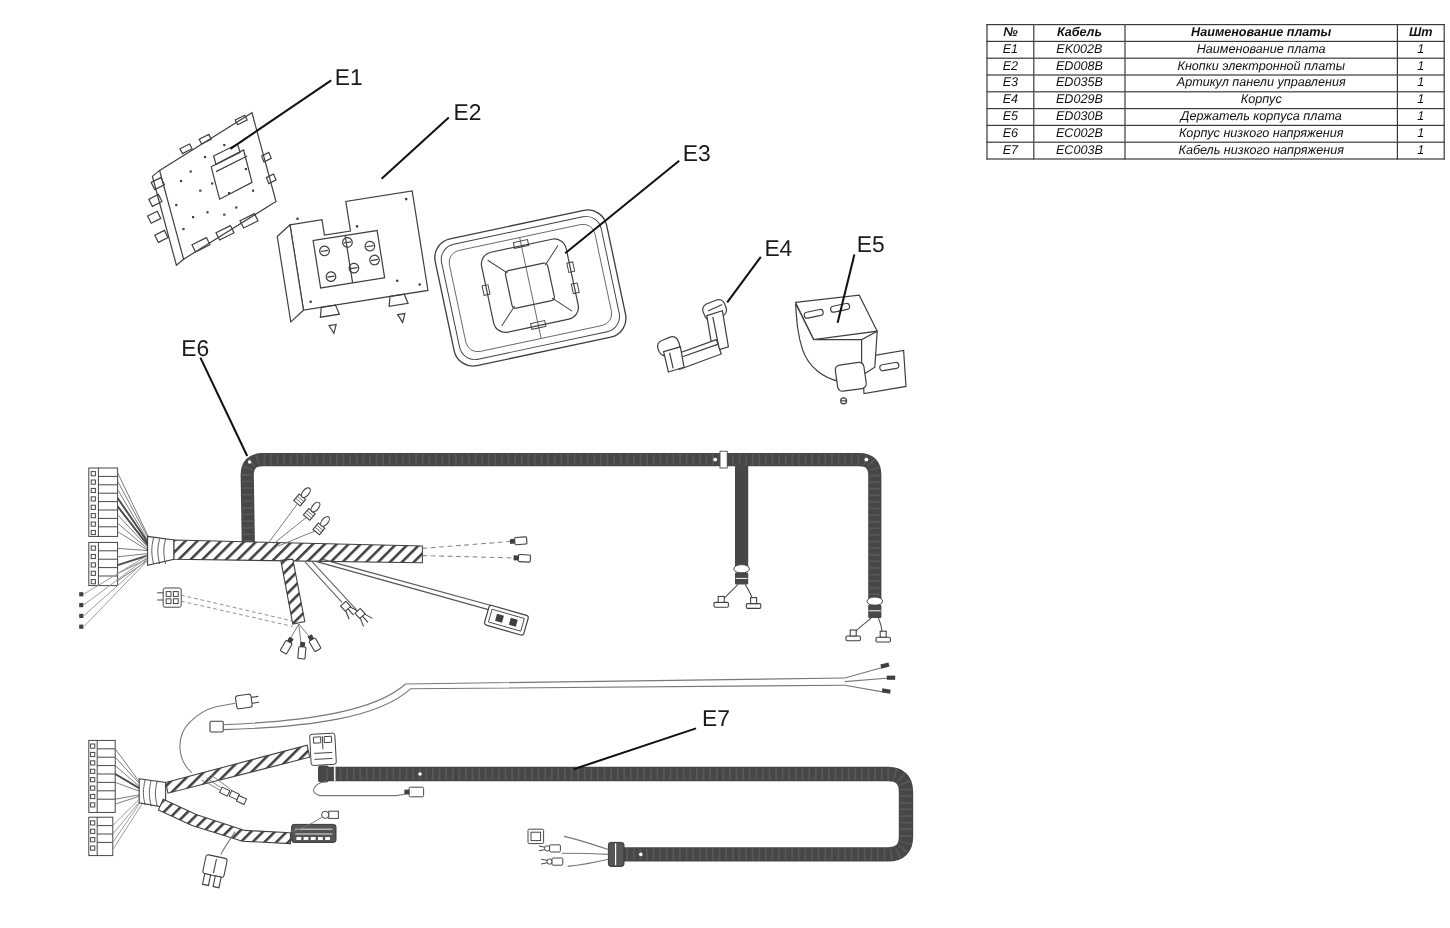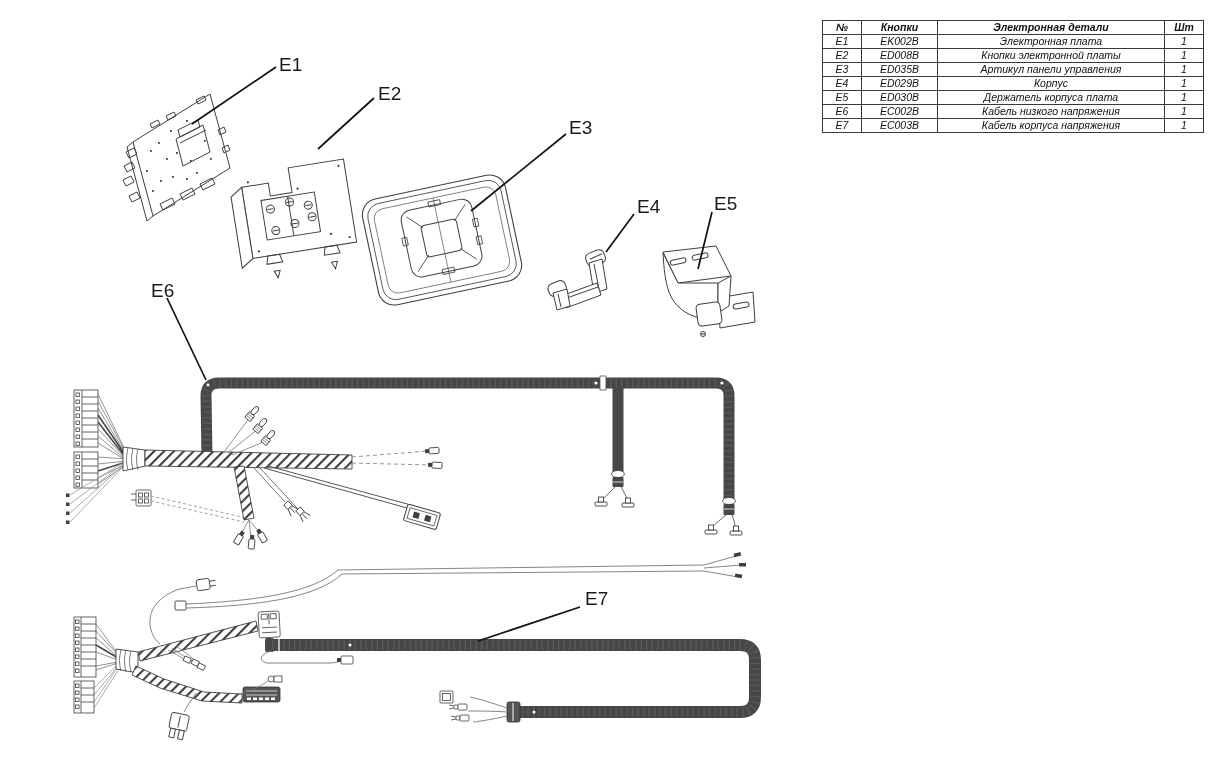--- a/index.html
+++ b/index.html
@@ -433,30 +433,30 @@
     <text class="diagram-label" x="714" y="210">E5</text>
     <text class="diagram-label" x="151" y="297">E6</text>
     <text class="diagram-label" x="585" y="605">E7</text>
   </g>
 </svg>
 
 <table class="parts-table">
   <thead>
     <tr>
       <th class="c0">№</th>
-      <th class="c1">Кнопки</th>
-      <th class="c2">Электронная детали</th>
+      <th class="c1">Кабель</th>
+      <th class="c2">Наименование платы</th>
       <th class="c3">Шт</th>
     </tr>
   </thead>
   <tbody>
     <tr>
       <td>E1</td>
       <td>EK002B</td>
-      <td>Электронная плата</td>
+      <td>Наименование плата</td>
       <td>1</td>
     </tr>
     <tr>
       <td>E2</td>
       <td>ED008B</td>
       <td>Кнопки электронной платы</td>
       <td>1</td>
     </tr>
     <tr>
       <td>E3</td>
@@ -472,25 +472,25 @@
     </tr>
     <tr>
       <td>E5</td>
       <td>ED030B</td>
       <td>Держатель корпуса плата</td>
       <td>1</td>
     </tr>
     <tr>
       <td>E6</td>
       <td>EC002B</td>
-      <td>Кабель низкого напряжения</td>
+      <td>Корпус низкого напряжения</td>
       <td>1</td>
     </tr>
     <tr>
       <td>E7</td>
       <td>EC003B</td>
-      <td>Кабель корпуса напряжения</td>
+      <td>Кабель низкого напряжения</td>
       <td>1</td>
     </tr>
   </tbody>
 </table>
 
 </div>
 
 </body></html>

